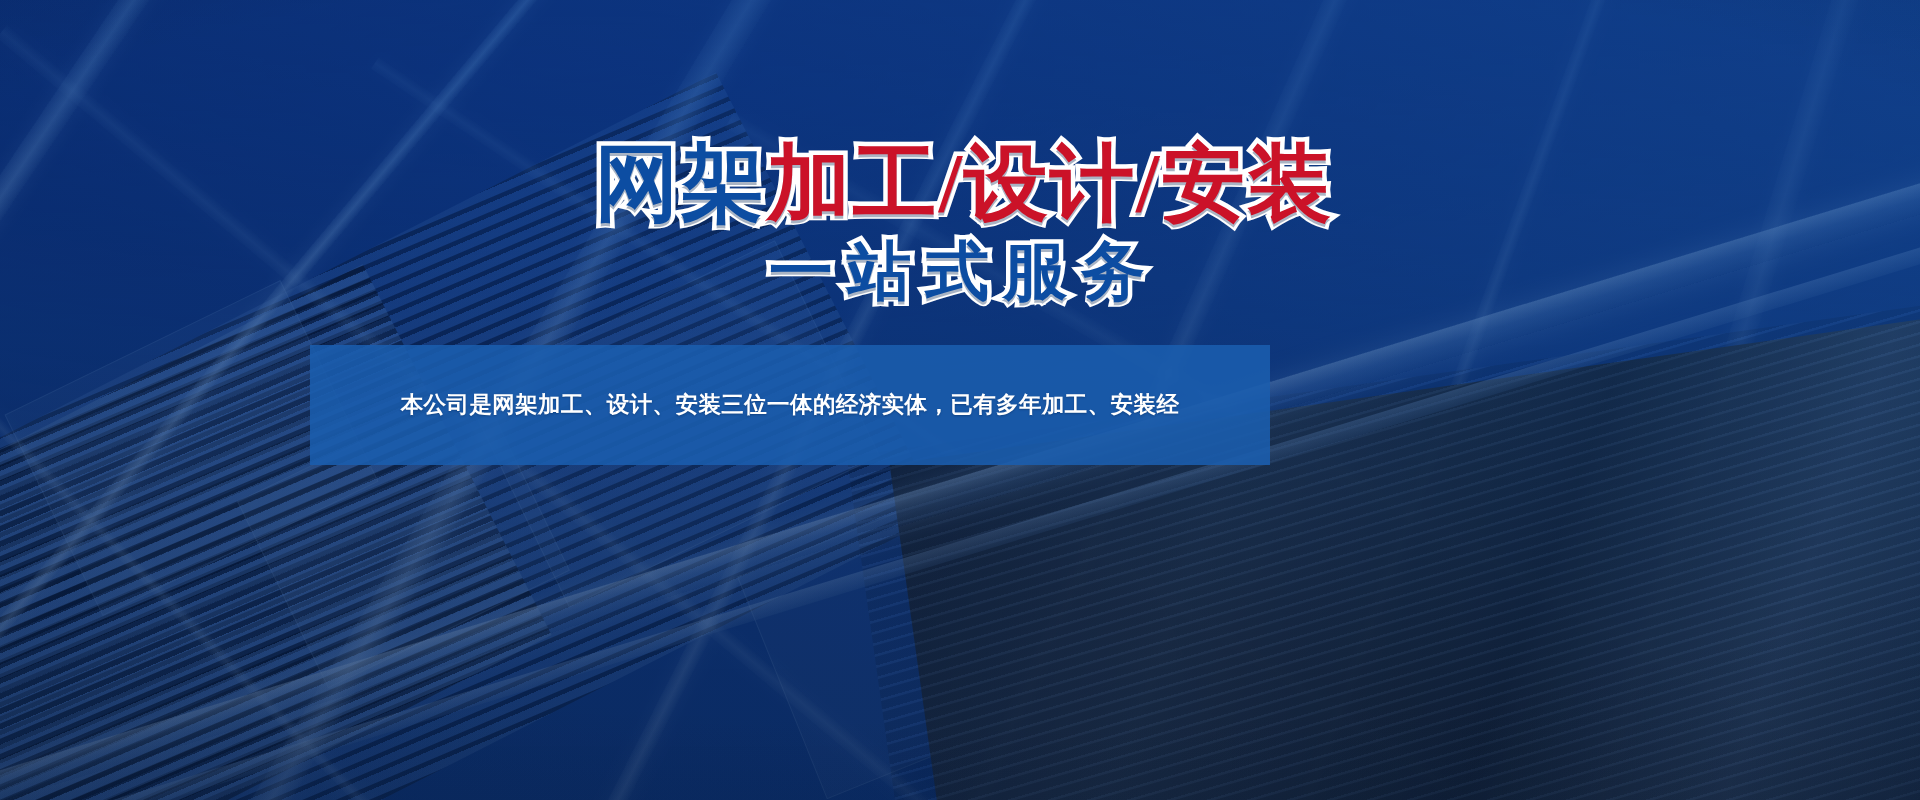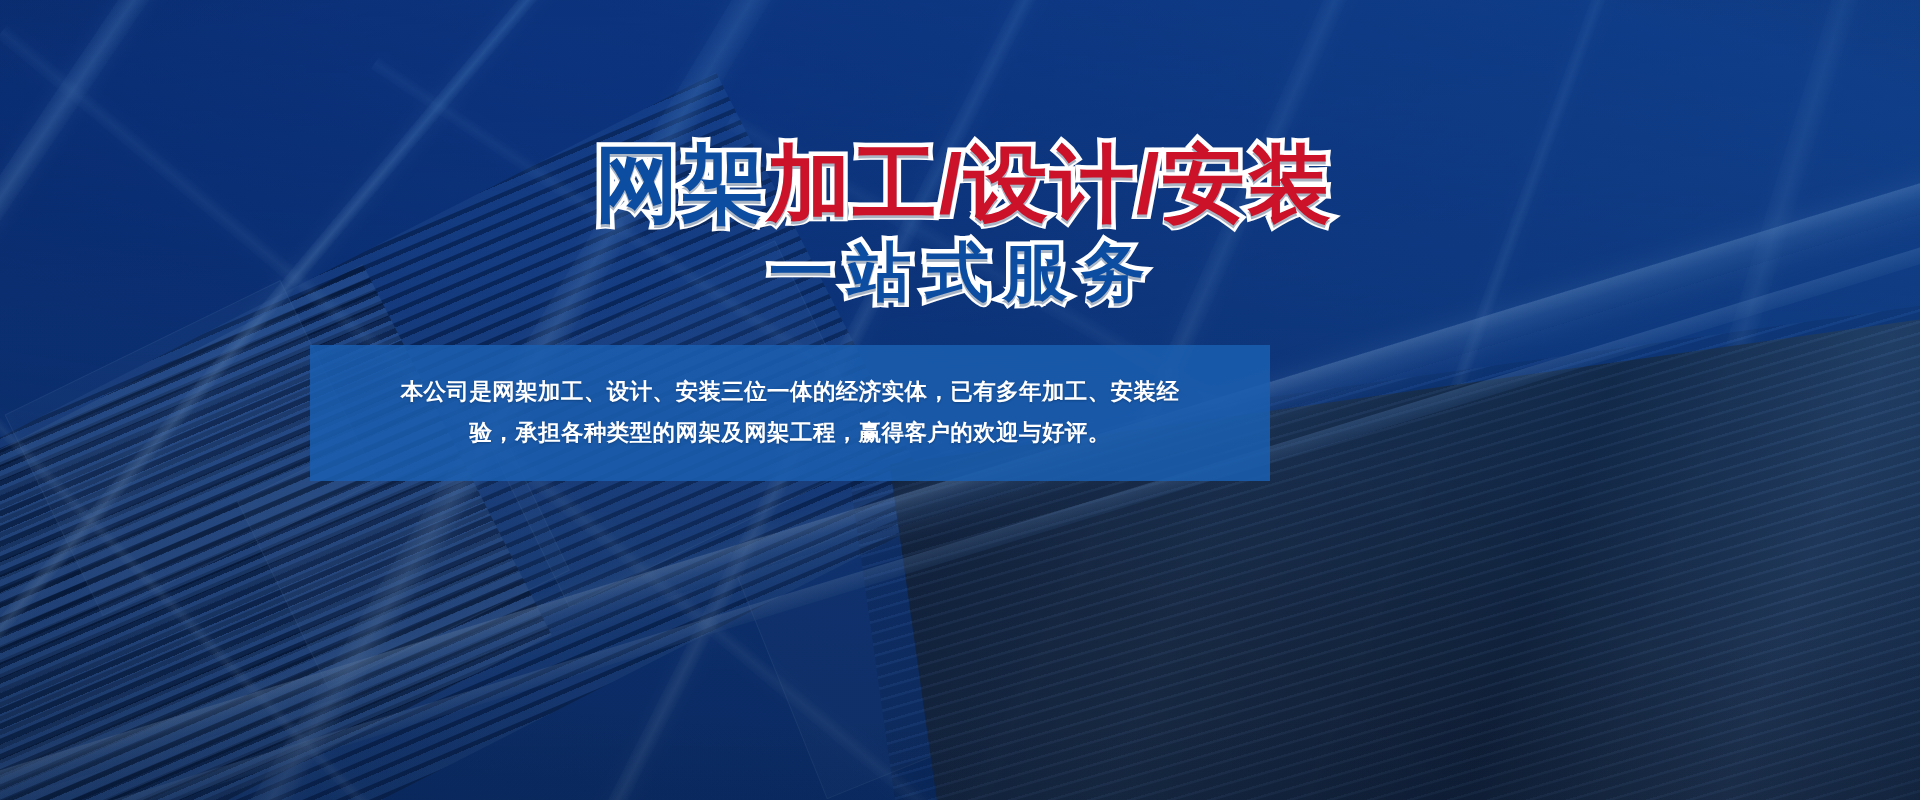--- a/index.html
+++ b/index.html
@@ -139,21 +139,21 @@
     top:142px;
     text-align:center;
     line-height:1.0;
     white-space:nowrap;
   }
   .hl-line{
     display:block;
     font-size:84px;
     font-weight:700;
     letter-spacing:2px;
-    font-family:Liberation Sans, sans-serif;
+    font-family:Liberation Serif, serif;
     margin-left:8px;
   }
   .hl-line.l2{margin-top:14px;font-size:64px;letter-spacing:14px;}
 
   .seg{
     display:inline-block;
     -webkit-text-stroke:9px #ffffff;
     paint-order:stroke fill;
     text-shadow:
       0 3px 0 rgba(10,40,85,.35),
@@ -235,17 +235,16 @@
       <span class="hl-line l1">
         <span class="seg seg-blue">网架</span><span class="seg seg-red">加工/设计/安装</span>
       </span>
       <span class="hl-line l2">
         <span class="seg seg-blue">一站式服务</span>
       </span>
     </div>
 
     <div class="desc-box">
       <div class="desc-line">本公司是网架加工、设计、安装三位一体的经济实体，已有多年加工、安装经</div>
-      <div class="desc-line">验，承担各种类型的网架及网架工程，赢得客户的欢迎与好评。</div>
     </div>
 
   </div>
 </div>
 
 </body></html>

